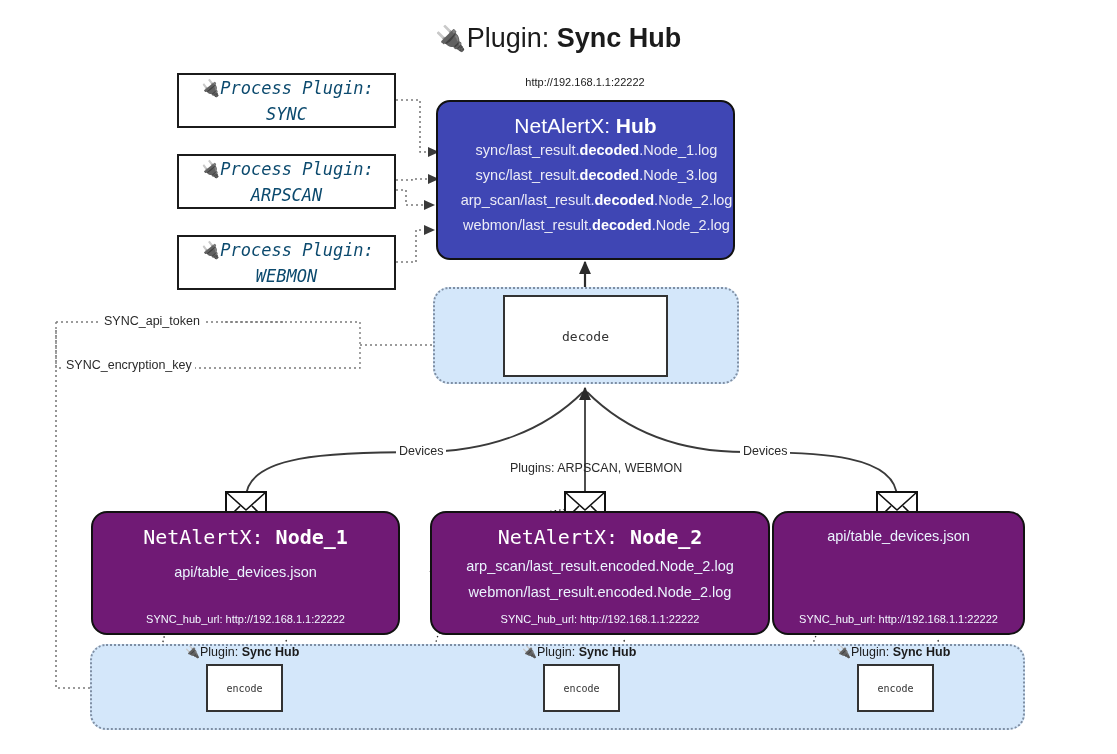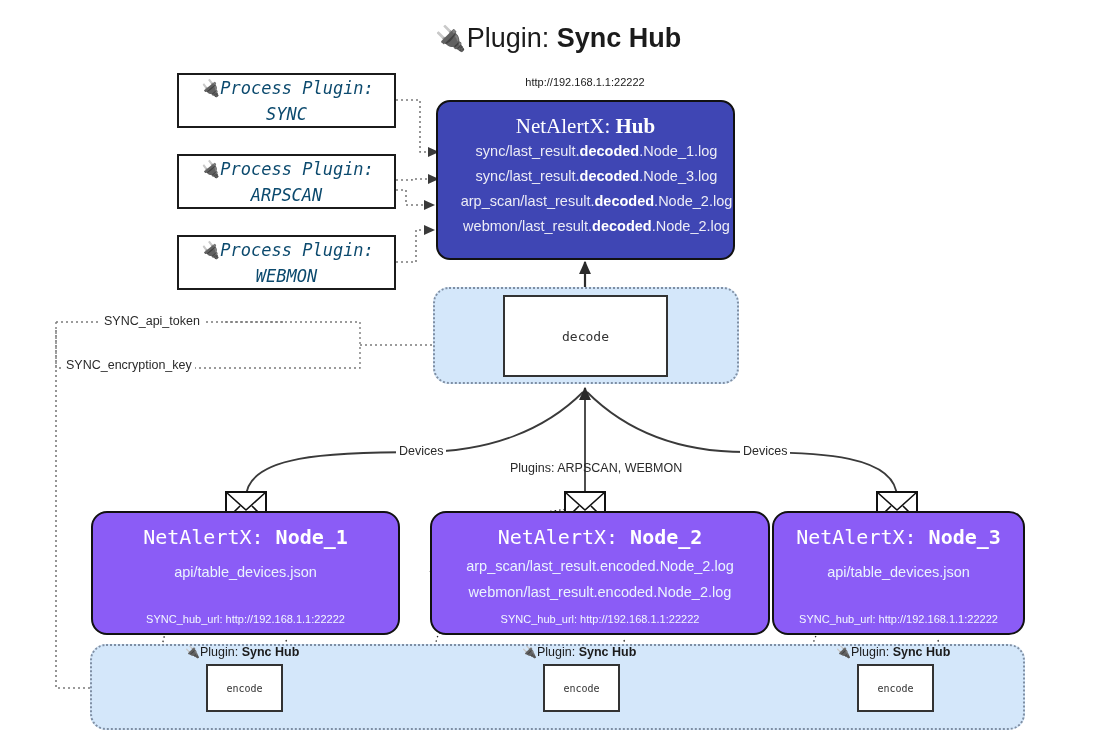--- a/index.html
+++ b/index.html
@@ -20,38 +20,38 @@
       font-family:"DejaVu Sans Mono", monospace;font-size:17px;
       color:#0c4a6e;text-align:center;display:flex;flex-direction:column;
       align-items:center;justify-content:center;line-height:26px;font-style:italic;}
   .proc-box .l1{white-space:nowrap;}
   .proc-box .l2{white-space:nowrap;text-align:center;}
 
   
   #hub-url{font-size:11px;color:#1b1b1b;text-align:center;}
   .hub-box{background:#3f46b4;border:2px solid #111;border-radius:14px;
       color:#ffffff;}
-  .hub-title{font-family:Liberation Serif, serif;font-size:21px;
+  .hub-title{font-family:Liberation Sans, sans-serif;font-size:21px;
       text-align:center;margin-top:12px;white-space:nowrap;}
   .hub-title b{font-weight:bold;}
   .hub-line{font-size:14.5px;line-height:25px;color:#ececf6;
       text-align:center;white-space:nowrap;padding-left:22px;}
   .hub-line b{font-weight:bold;color:#ffffff;}
 
   
   .lightbox{background:#d4e7fa;border:2px dotted #7f8fa4;border-radius:16px;}
 
   
   .white-box{background:#ffffff;border:2px solid #333;display:flex;
       align-items:center;justify-content:center;color:#333;}
   #decode-box{font-family:"DejaVu Sans Mono", monospace;font-size:13px;}
   .encode-box{font-family:"DejaVu Sans Mono", monospace;font-size:10px;}
 
   
-  .node-box{background:#8b5cf6;border:2px solid #111;border-radius:16px;
+  .node-box{background:#701a75;border:2px solid #111;border-radius:16px;
       color:#ffffff;}
   .node-title{font-family:"DejaVu Sans Mono", monospace;font-size:20px;
       text-align:center;margin-top:12px;white-space:nowrap;}
   .node-title b{font-weight:bold;}
   .node-line{font-size:14.5px;line-height:26px;text-align:center;
       color:#eaf4fe;white-space:nowrap;}
   .node-hub-url{font-size:11px;text-align:center;color:#f2f8ff;
       position:absolute;left:0;width:100%;bottom:8px;white-space:nowrap;}
 
   
@@ -189,23 +189,20 @@
   <div class="node node-box" style="left:430px;top:511px;width:340px;height:124px;">
     <div class="node-title">
       <span>NetAlertX: </span><b>Node_2</b>
     </div>
     <div class="node-line" style="margin-top:4px;">arp_scan/last_result.encoded.Node_2.log</div>
     <div class="node-line">webmon/last_result.encoded.Node_2.log</div>
     <div class="node-hub-url">SYNC_hub_url: http://192.168.1.1:22222</div>
   </div>
 
   <div class="node node-box" style="left:772px;top:511px;width:253px;height:124px;">
-    <div class="node-title">
-      <span>NetAlertX: </span><b>Node_3</b>
-    </div>
     <div class="node-line" style="margin-top:10px;">api/table_devices.json</div>
     <div class="node-hub-url">SYNC_hub_url: http://192.168.1.1:22222</div>
   </div>
 
   <div class="node lightbox" style="left:90px;top:644px;width:935px;height:86px;"></div>
 
   <div class="plugin-tag" style="left:185px;top:645px;">
     <span class="plug">🔌</span><span>Plugin: </span><b>Sync Hub</b>
   </div>
   <div class="node white-box encode-box" style="left:206px;top:664px;width:77px;height:48px;">encode</div>

